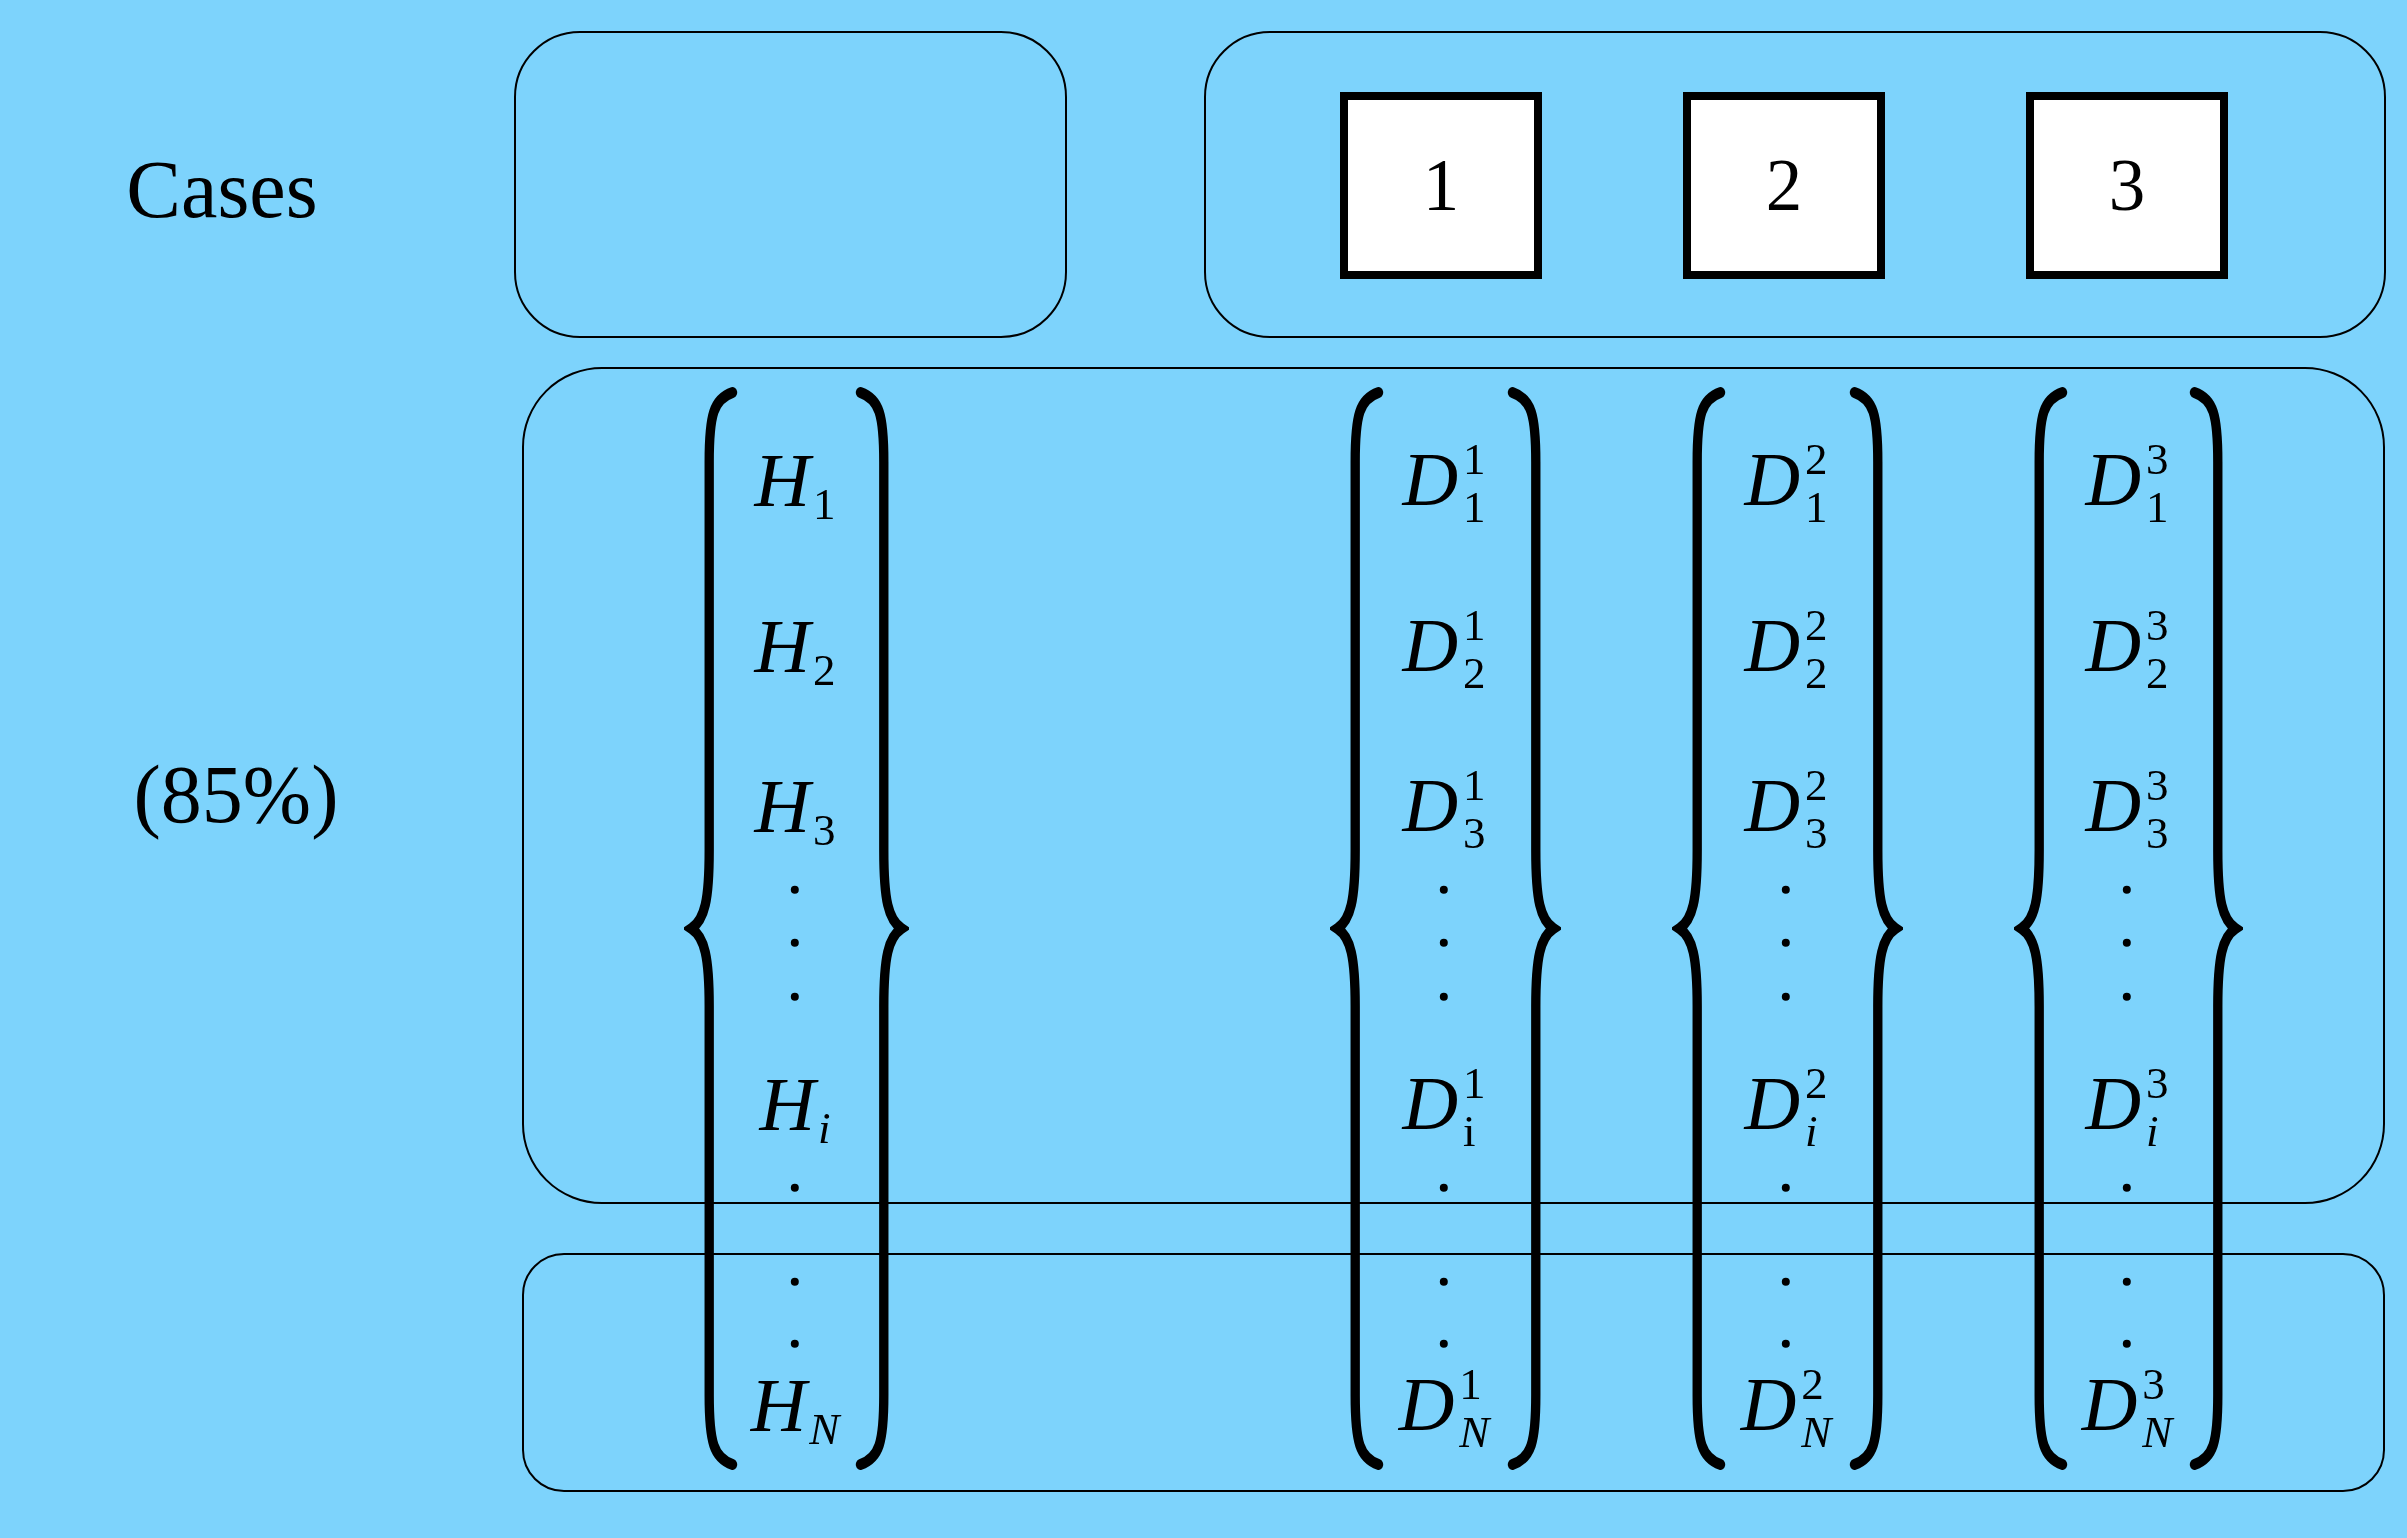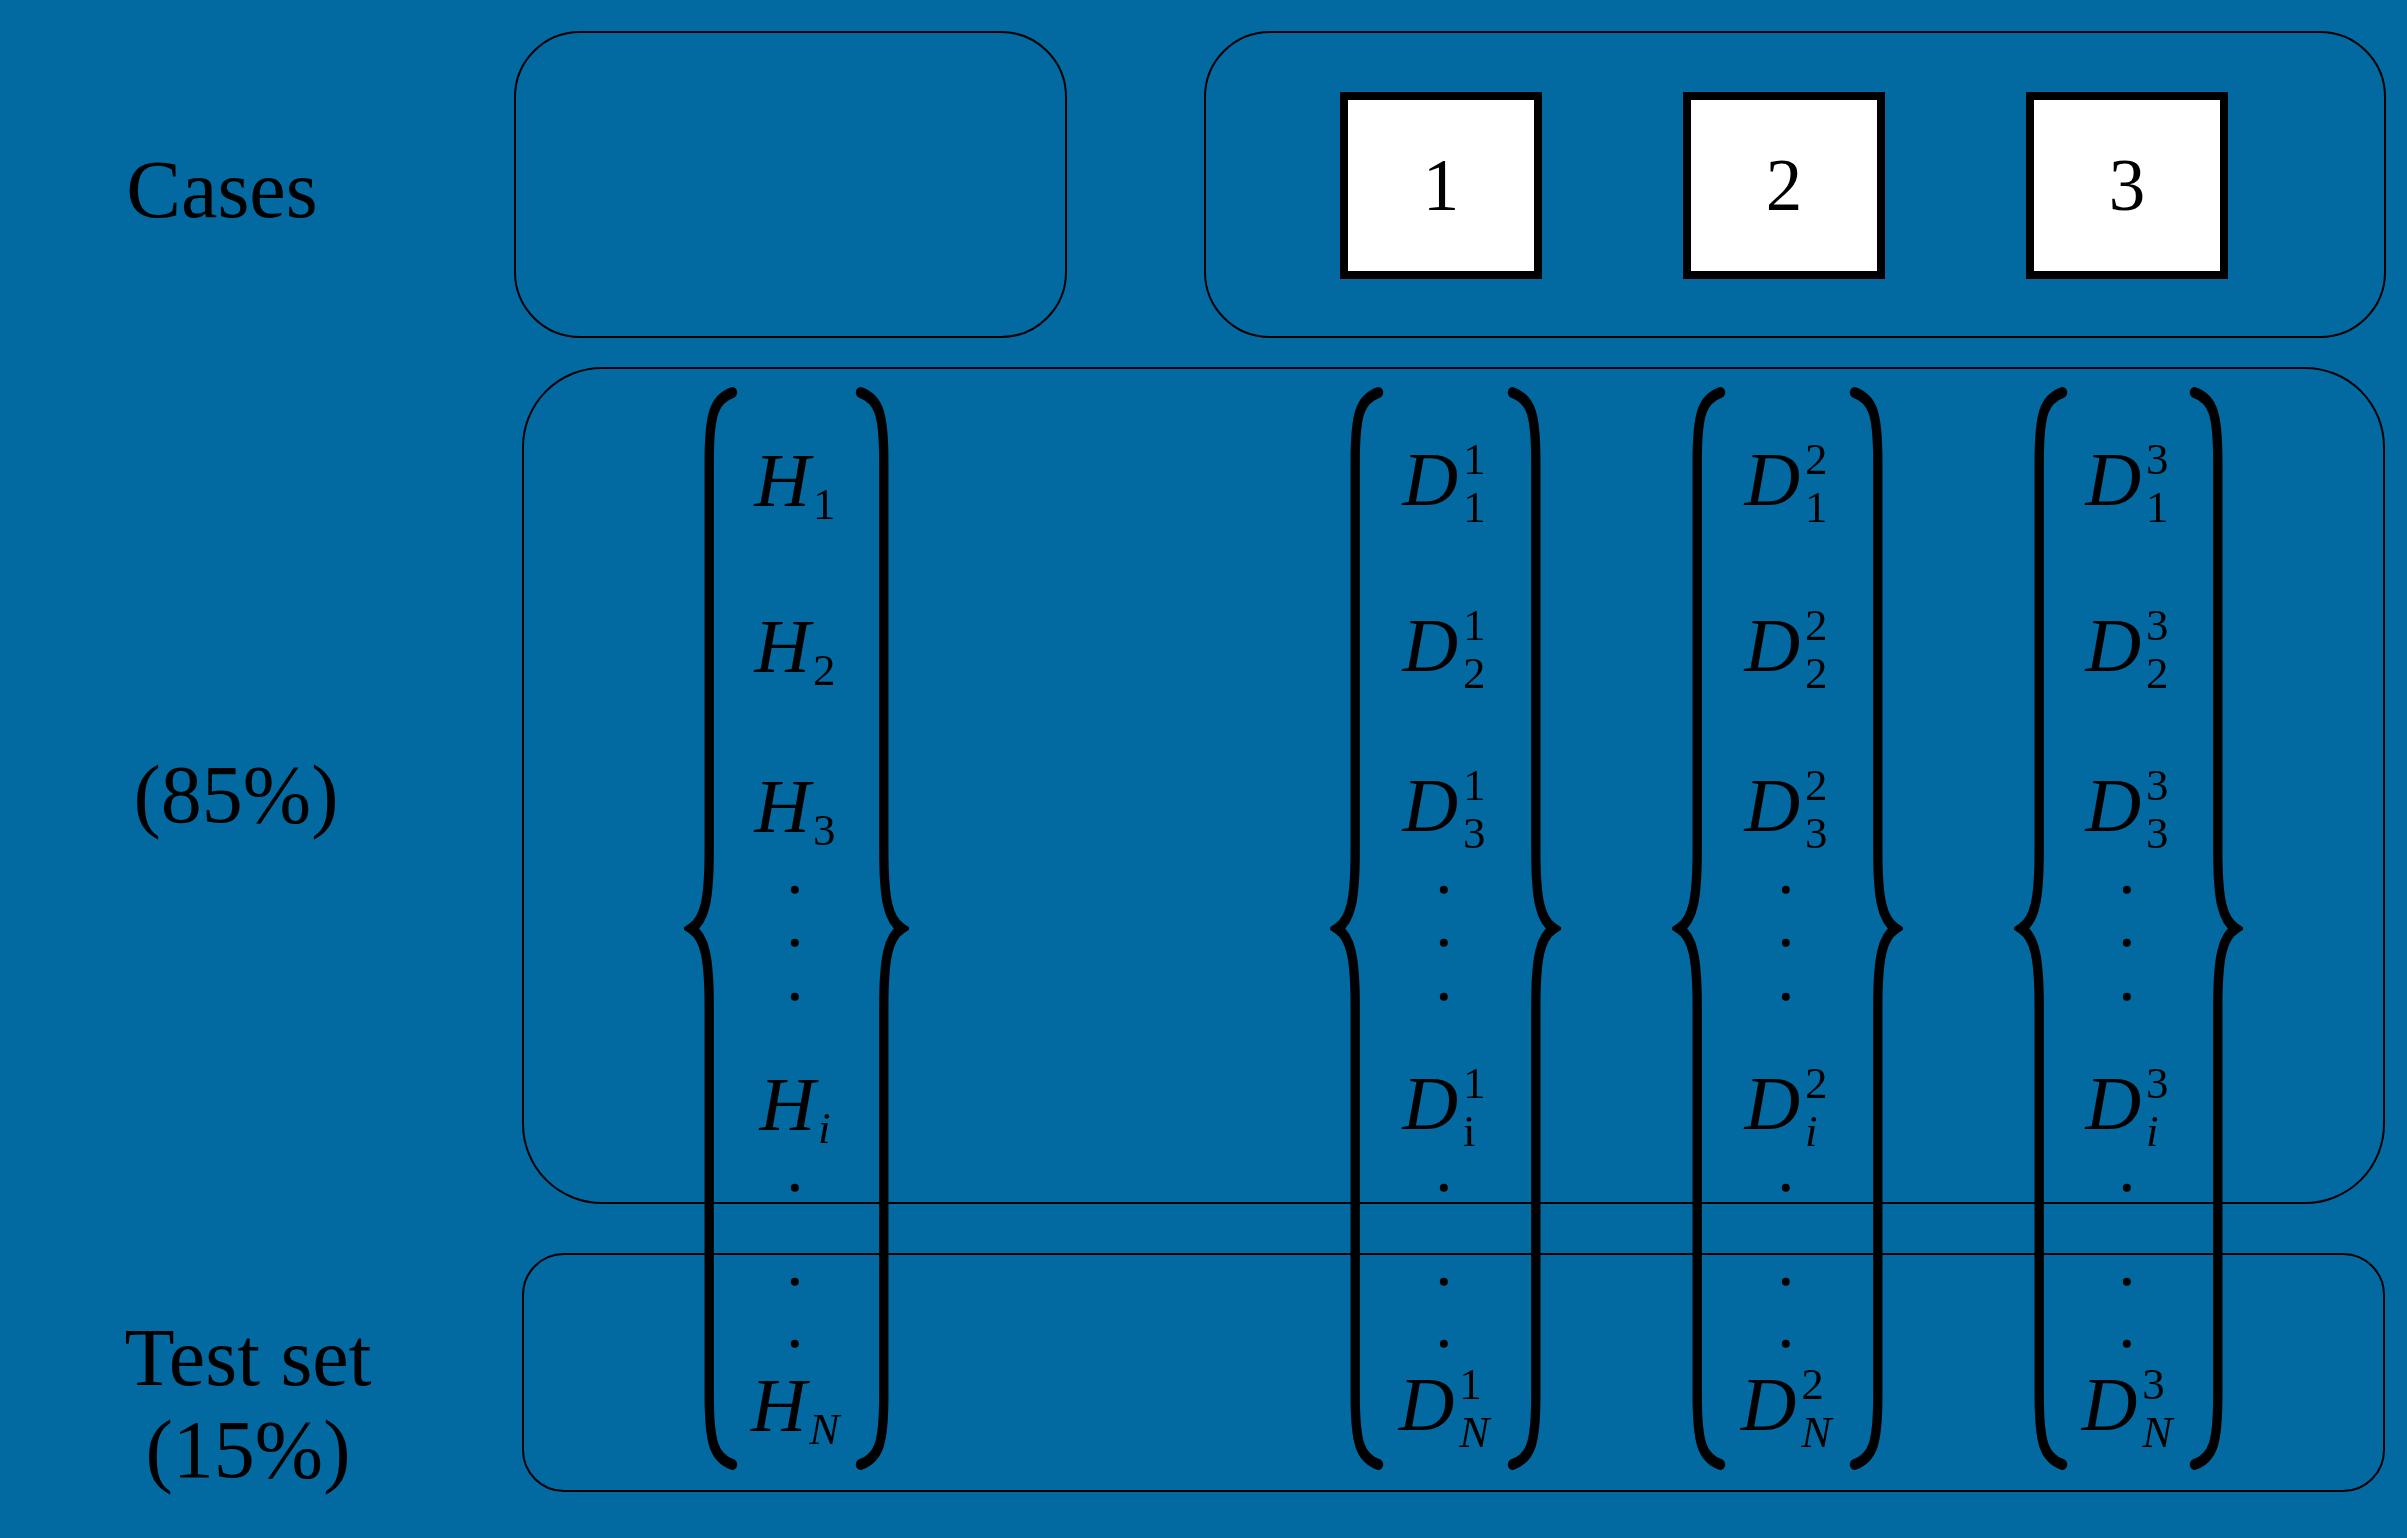--- a/index.html
+++ b/index.html
@@ -1,19 +1,19 @@
 <!DOCTYPE html>
 <html style="font-size:15px"><head>
 <meta charset="utf-8">
 <style>
   html,body{margin:0;padding:0;background:#fff;}
   #canvas{
     position:relative;
     width:2408px;height:1538px;
-    background:#0369a1;
+    background:#7dd3fc;
     font-family:"Liberation Serif",serif;
     color:#000;
     overflow:hidden;
   }
   .biglabel{
     position:absolute;
     transform:translate(-50%,-50%);
     font-size:82px;
     line-height:1.12;
     text-align:center;
@@ -88,24 +88,20 @@
 <body>
 
 <div id="canvas">
 
   <div class="biglabel" style="left:222px;top:190px;">Cases</div>
 
   <div class="biglabel" style="left:236px;top:795px;">
     <div>(85%)</div>
   </div>
 
-  <div class="biglabel" style="left:248px;top:1404px;">
-    <div>Test set</div>
-    <div>(15%)</div>
-  </div>
 
   <div class="group-box" style="left:514px;top:31px;width:553px;height:307px;"></div>
 
   <div class="group-box" style="left:1204px;top:31px;width:1182px;height:307px;"></div>
   <div id="disease-boxes">
       <div class="case-box" style="left: 1340px; top: 92px; width: 202px; height: 187px;">1</div>
       <div class="case-box" style="left: 1683px; top: 92px; width: 202px; height: 187px;">2</div>
       <div class="case-box" style="left: 2026px; top: 92px; width: 202px; height: 187px;">3</div>
     </div>
 

